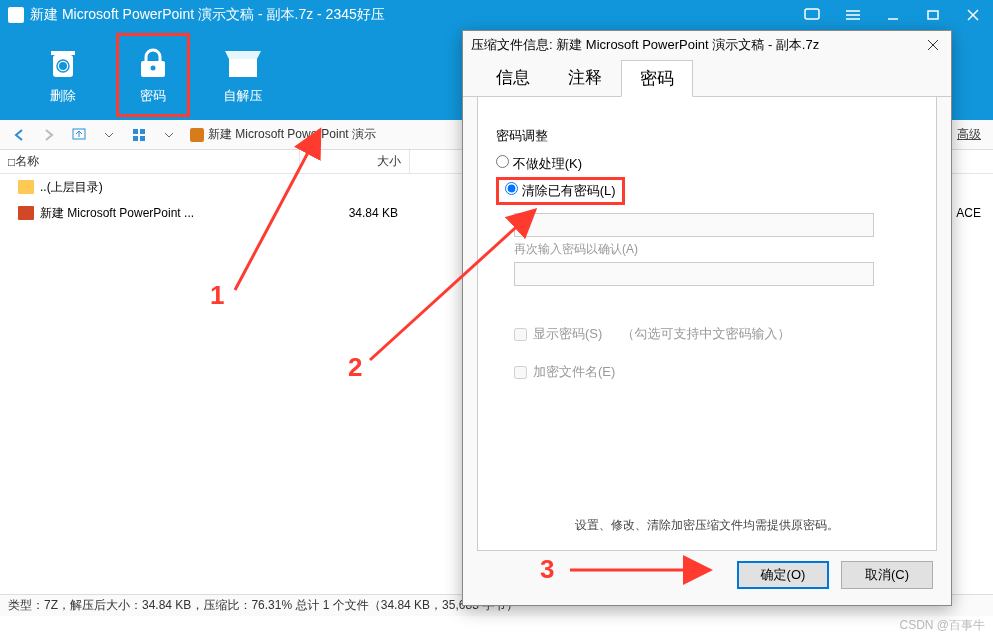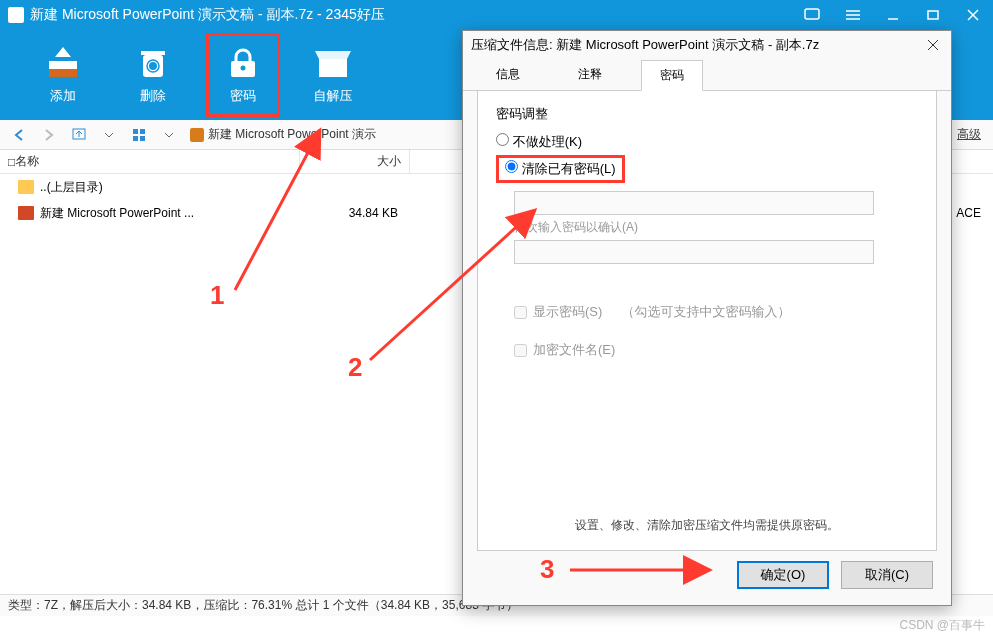--- a/index.html
+++ b/index.html
@@ -38,25 +38,25 @@
 .file-row .fn-comp { width: 120px; text-align: right; padding-right: 8px; }
 .file-row .fn-type { margin-left: auto; padding-right: 12px; }
 
 .statusbar { position: absolute; bottom: 20px; left: 0; right: 0; height: 22px; border-top: 1px solid #ddd; background: #fafafa; font-size: 12px; color: #333; display: flex; align-items: center; padding: 0 8px; }
 .watermark { position: absolute; bottom: 2px; right: 8px; font-size: 12px; color: #bbb; }
 
 
 .dialog { position: absolute; top: 30px; left: 462px; width: 490px; height: 576px; background: #f9f9f9; border: 1px solid #888; box-shadow: 0 4px 16px rgba(0,0,0,0.3); display: flex; flex-direction: column; }
 .dlg-title { height: 28px; display: flex; align-items: center; font-size: 13px; padding: 0 8px; }
 .dlg-title .close { margin-left: auto; width: 20px; height: 20px; display: flex; align-items: center; justify-content: center; cursor: pointer; }
-.dlg-tabs { display: flex; padding: 0 14px; border-bottom: 1px solid #ccc; font-size: 12px; gap: 20px; }
+.dlg-tabs { display: flex; padding: 0 14px; border-bottom: 1px solid #ccc; font-size: 17px; }
 .dlg-tab { padding: 6px 18px; border: 1px solid transparent; cursor: pointer; }
 .dlg-tab.active { border: 1px solid #ccc; border-bottom: 1px solid #fff; background: #fff; position: relative; top: 1px; }
 .tab-panel { flex: 1; background: #fff; margin: 0 14px 10px; border: 1px solid #ccc; border-top: none; padding: 14px 18px; font-size: 13px; position: relative; }
-.fieldset-label { margin-bottom: 6px; }
+.fieldset-label { margin-bottom: 6px; margin-top: 16px; }
 .radio-group label { display: block; padding: 4px 0; }
 .radio-group label.hl { border: 3px solid #ff3b30; display: inline-block; padding: 2px 6px; }
 .pw-body { margin-left: 18px; margin-top: 8px; color: #999; }
 .pw-body input[type=text] { width: 360px; height: 24px; border: 1px solid #ccc; padding: 0 6px; margin-bottom: 4px; }
 .pw-body .grey-label { font-size: 12px; margin-bottom: 4px; display: block; }
 .pw-body .cb-row { display: flex; align-items: center; gap: 6px; margin-bottom: 6px; margin-top: 20px; }
 .hint-text { position: absolute; bottom: 16px; left: 0; right: 0; text-align: center; font-size: 12px; color: #444; }
 .dlg-buttons { display: flex; justify-content: flex-end; gap: 12px; padding: 0 18px 16px; }
 .dlg-buttons button { width: 92px; height: 28px; border: 1px solid #adadad; background: #e1e1e1; cursor: pointer; font-size: 13px; }
 .dlg-buttons button.primary { border: 2px solid #0078d7; }
@@ -96,30 +96,20 @@
     </div>
   <div class="sys-btn">
       <svg width="14" height="14">
         <line x1="2" y1="2" x2="12" y2="12" stroke-width="1.5"></line>
         <line x1="12" y1="2" x2="2" y2="12" stroke-width="1.5"></line>
       </svg>
     </div>
 </div>
 
 <div class="toolbar">
-  <div class="toolbar-btn">
-    <div class="tb-icon">
-        <svg width="44" height="36">
-          <rect x="8" y="16" width="28" height="16" fill="#fff"></rect>
-          <rect x="8" y="24" width="28" height="8" fill="#d2691e"></rect>
-          <polygon points="22,2 30,12 14,12" fill="#fff"></polygon>
-        </svg>
-      </div>
-    <span>添加</span>
-  </div>
   <div class="toolbar-btn">
     <div class="tb-icon">
         <svg width="44" height="36">
           <rect x="12" y="10" width="20" height="22" rx="3" fill="#fff"></rect>
           <rect x="10" y="6" width="24" height="4" fill="#fff"></rect>
           <circle cx="22" cy="21" r="4" fill="#1296db"></circle>
           <path d="M16 21 a6 6 0 1 0 12 0 a6 6 0 1 0 -12 0" fill="none" stroke="#1296db" stroke-width="1.5"></path>
         </svg>
       </div>
     <span>删除</span>

